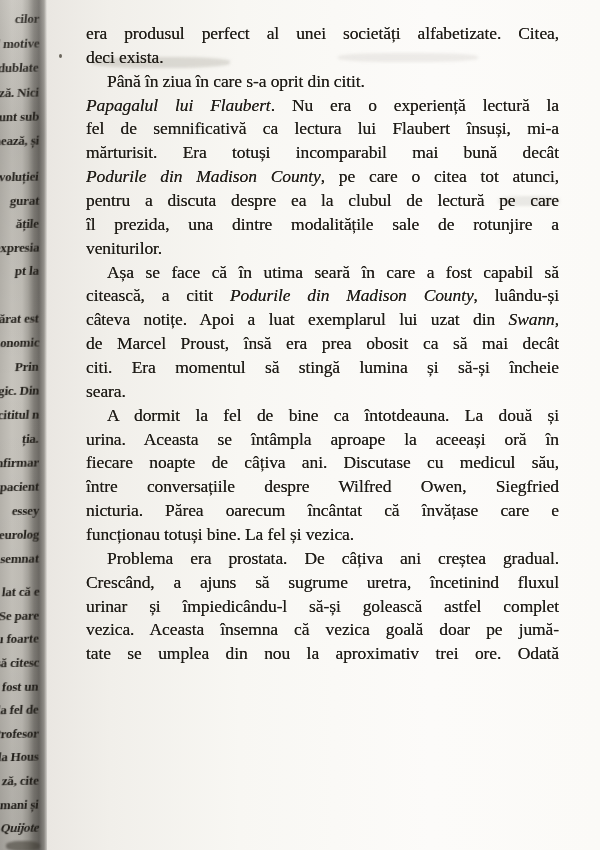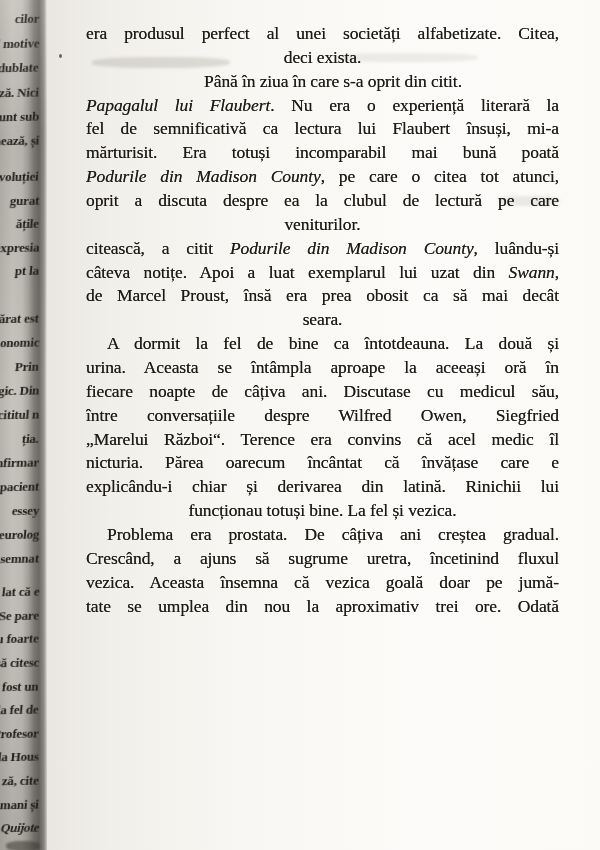--- a/index.html
+++ b/index.html
@@ -30,21 +30,21 @@
     filter:blur(.3px);
   }
   .frag.it{font-style:italic;}
   
   .text-block{
     position:absolute;left:86px;top:22px;width:473px;
     font-size:17.5px;letter-spacing:-.1px;color:var(--ink);
     text-shadow:0 0 .6px rgba(30,26,20,.8);
     filter:blur(.15px);
   }
-  .line{height:var(--lh);line-height:var(--lh);overflow:hidden;text-align:center;}
+  .line{height:var(--lh);line-height:var(--lh);overflow:hidden;text-align:left;}
   .line.j{text-align:justify;text-align-last:justify;-moz-text-align-last:justify;}
   .line.ind{text-indent:21px;}
   .it{font-style:italic;}
   
   .smudge{position:absolute;filter:blur(1.4px);border-radius:40%;}
   .gh1{left:92px;top:57px;width:138px;height:11px;background:rgba(125,118,106,.22);transform:skewX(-8deg);}
   .gh2{left:338px;top:53px;width:140px;height:9px;background:rgba(130,124,112,.12);}
   .gh3{left:498px;top:196px;width:62px;height:10px;background:rgba(130,124,112,.14);}
   .speck{position:absolute;left:59px;top:54px;width:3px;height:4px;background:#6a655c;border-radius:50%;filter:blur(.3px);}
   .corner{position:absolute;left:6px;top:841px;width:34px;height:10px;background:rgba(60,56,48,.55);border-radius:40%;filter:blur(1.2px);}
@@ -92,36 +92,38 @@
   <div class="smudge gh1"></div>
   <div class="smudge gh2"></div>
   <div class="smudge gh3"></div>
   <div class="speck"></div>
   <div class="corner"></div>
 
   <div class="text-block">
       <div class="line j"><span>era produsul perfect al unei societăți alfabetizate. Citea,</span></div>
       <div class="line"><span>deci exista.</span></div>
       <div class="line ind"><span>Până în ziua în care s-a oprit din citit.</span></div>
-      <div class="line j"><span class="it">Papagalul lui Flaubert</span><span>. Nu era o experiență literară la</span></div>
+      <div class="line j"><span class="it">Papagalul lui Flaubert</span><span>. Nu era o experiență lectură la</span></div>
       <div class="line j"><span>fel de semnificativă ca lectura lui Flaubert însuși, mi-a</span></div>
-      <div class="line j"><span>mărturisit. Era totuși incomparabil mai bună poată</span></div>
+      <div class="line j"><span>mărturisit. Era totuși incomparabil mai bună decât</span></div>
       <div class="line j"><span class="it">Podurile din Madison County</span><span>, pe care o citea tot atunci,</span></div>
-      <div class="line j"><span>oprit a discuta despre ea la clubul de lectură pe care</span></div>
+      <div class="line j"><span>pentru a discuta despre ea la clubul de lectură pe care</span></div>
+      <div class="line j"><span>îl prezida, una dintre modalitățile sale de rotunjire a</span></div>
       <div class="line"><span>veniturilor.</span></div>
+      <div class="line j ind"><span>Așa se face că în utima seară în care a fost capabil să</span></div>
       <div class="line j"><span>citească, a citit </span><span class="it">Podurile din Madison County</span><span>, luându-și</span></div>
       <div class="line j"><span>câteva notițe. Apoi a luat exemplarul lui uzat din </span><span class="it">Swann</span><span>,</span></div>
       <div class="line j"><span>de Marcel Proust, însă era prea obosit ca să mai decât</span></div>
+      <div class="line j"><span>citi. Era momentul să stingă lumina și să-și încheie</span></div>
       <div class="line"><span>seara.</span></div>
       <div class="line j ind"><span>A dormit la fel de bine ca întotdeauna. La două și</span></div>
       <div class="line j"><span>urina. Aceasta se întâmpla aproape la aceeași oră în</span></div>
       <div class="line j"><span>fiecare noapte de câțiva ani. Discutase cu medicul său,</span></div>
       <div class="line j"><span>între conversațiile despre Wilfred Owen, Siegfried</span></div>
-      <div class="line j"><span>„Marelui Război“. Terence era convins că acel medic îl</span></div>
       <div class="line j"><span>nicturia. Părea oarecum încântat că învățase care e</span></div>
-      <div class="line j"><span>explicându-i chiar și derivarea din latină. Rinichii lui</span></div>
       <div class="line"><span>funcționau totuși bine. La fel și vezica.</span></div>
       <div class="line j ind"><span>Problema era prostata. De câțiva ani creștea gradual.</span></div>
       <div class="line j"><span>Crescând, a ajuns să sugrume uretra, încetinind fluxul</span></div>
+      <div class="line j"><span>urinar și împiedicându-l să-și golească astfel complet</span></div>
       <div class="line j"><span>vezica. Aceasta însemna că vezica goală doar pe jumă-</span></div>
       <div class="line j"><span>tate se umplea din nou la aproximativ trei ore. Odată</span></div>
     </div>
 </div>
 
 </body></html>

